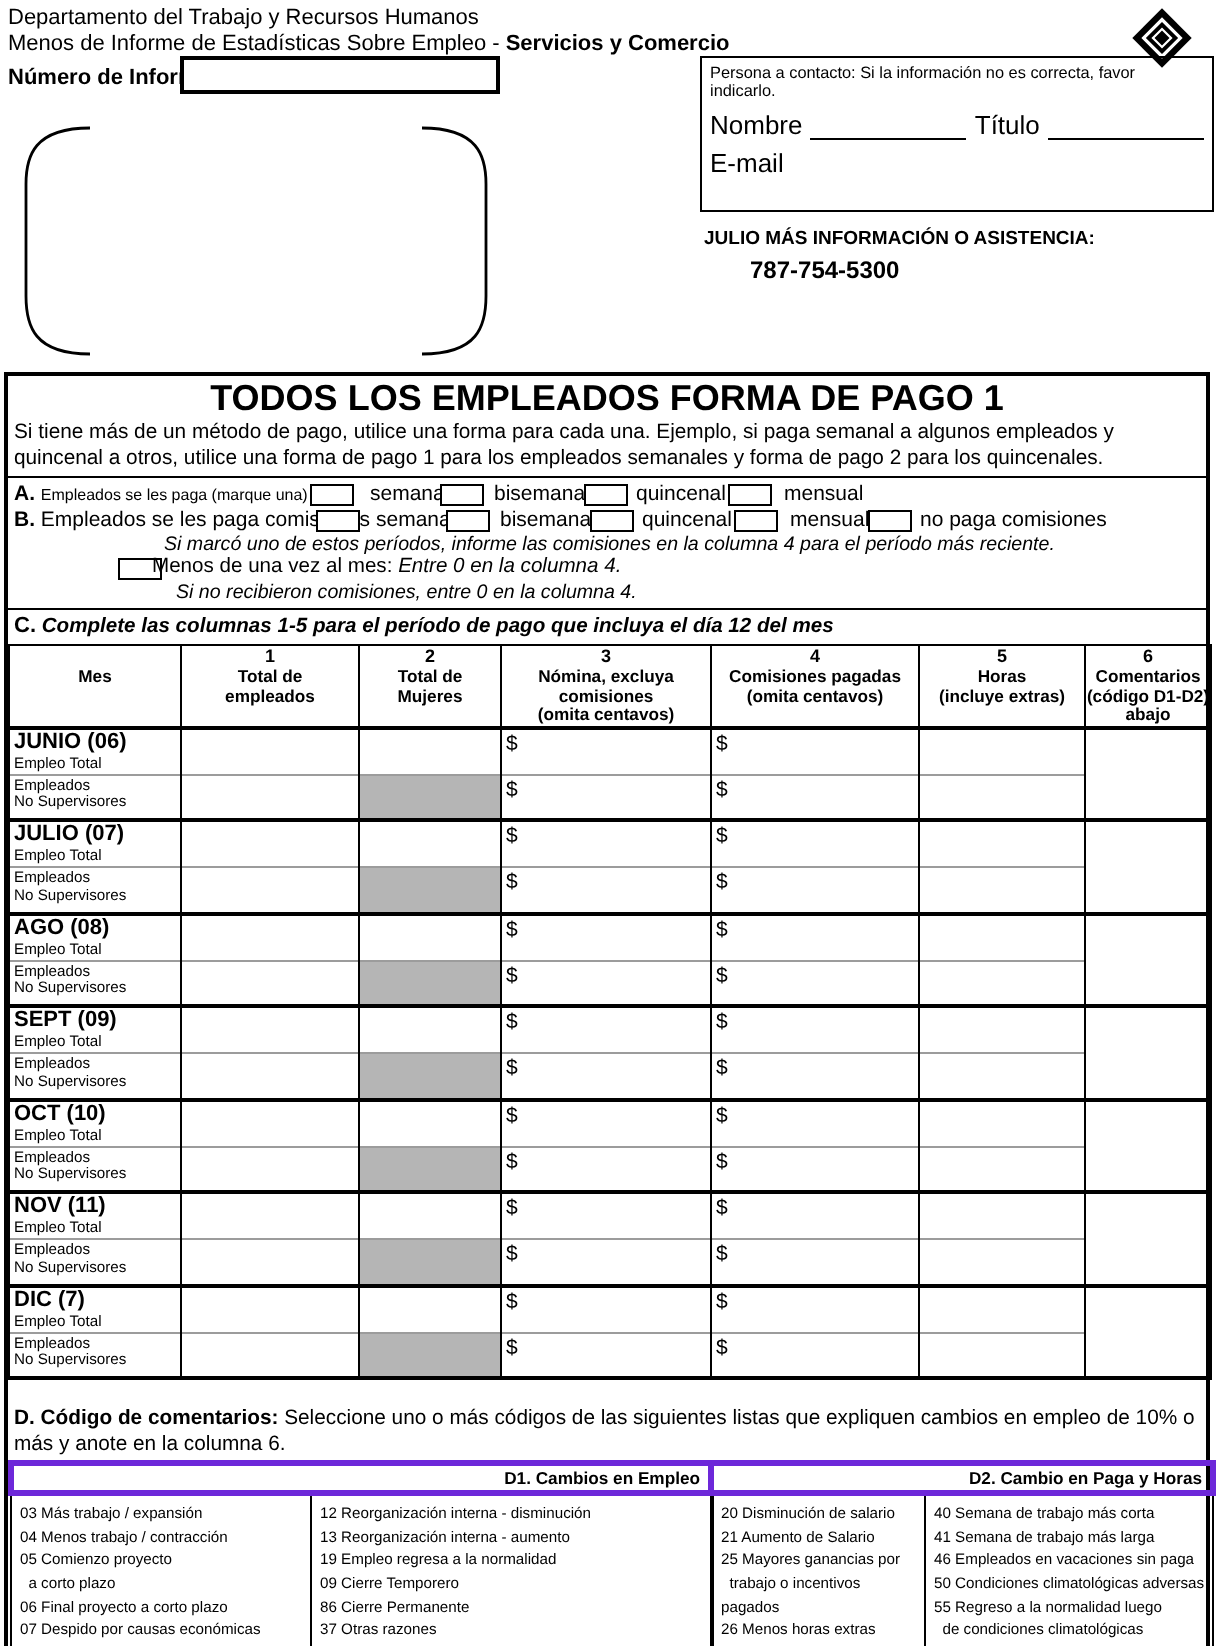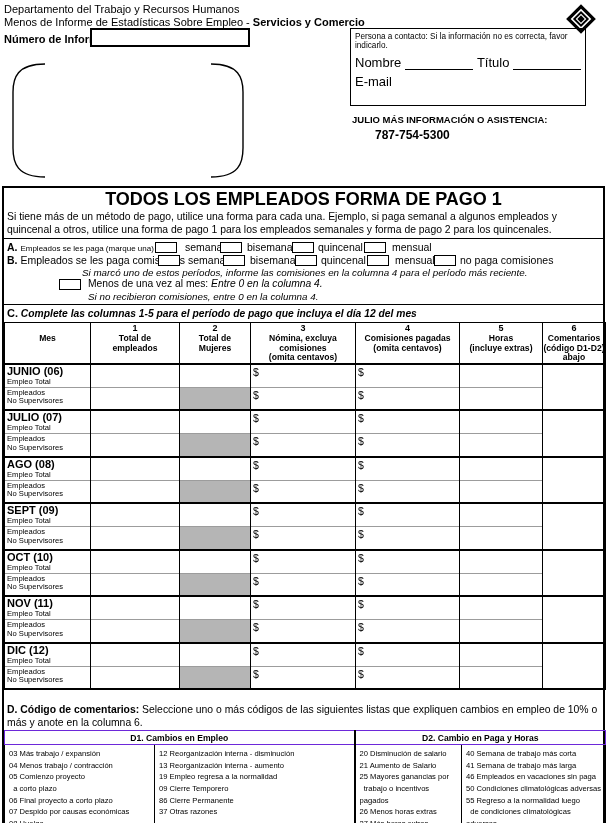--- a/index.html
+++ b/index.html
@@ -11,21 +11,21 @@
   .hdr-line1 { left:4px; top:3px; font-size:11px; }
   .hdr-line2 { left:4px; top:16px; font-size:11px; }
   .hdr-line2 b { font-weight:bold; }
   .num-label { left:4px; top:33px; font-size:11px; font-weight:bold; }
   .num-box { left:90px; top:28px; width:160px; height:19px; border:2px solid #000;
     background:#fff; font-size:11px; padding:0 3px; }
 
   .logo { left:564px; top:2px; }
 
   
-  .contact { left:350px; top:28px; width:236px; height:78px; border:1px solid #000;
+  .contact { left:350px; top:28px; width:257px; height:78px; border:1px solid #000;
     padding:3px 4px 0 4px; font-size:8.2px; }
   .contact .crow { display:flex; align-items:flex-end; margin-top:4.5px; gap:4px; font-size:13px; }
   .contact .line { border-bottom:1px solid #000; height:10px; }
   .f1 { flex:1; } .f07 { flex:0.55; } .f12 { flex:1.1; }
 
   .info-head { left:352px; top:114px; font-size:9.5px; font-weight:bold; }
   .info-phone { left:375px; top:128px; font-size:12px; font-weight:bold; }
 
   .brackets { left:5px; top:62px; }
 
@@ -37,21 +37,21 @@
 
   .secAB { position:relative; padding:2px 0 1px 0; font-size:10.5px; }
   .abrow { position:relative; height:13px; }
   .abrow .lbl { position:absolute; left:3px; top:0; white-space:nowrap; }
   .lblA-txt { font-size:8px; } .lblB-txt { font-size:10.5px; }
   .cb { position:absolute; top:1px; width:22px; height:11px; border:1.6px solid #000;
     background:#fff; display:inline-block; }
   .optlbl { position:absolute; top:0; font-size:10.5px; white-space:nowrap; }
   .noteind { margin-left:78px; font-style:italic; font-size:9.8px; height:11px; }
   .rowMenos { position:relative; height:13px; font-size:10.3px; }
-  .rowMenos .txt { position:absolute; left:84px; top:0; white-space:nowrap; }
+  .rowMenos .txt { position:absolute; left:72px; top:0; white-space:nowrap; }
   .rowMenos .it { font-style:italic; }
   .note2 { margin-left:84px; font-style:italic; font-size:9.8px; height:12px; }
 
   .secC { padding:2px 3px 1px 3px; font-size:10.5px; height:17px; }
   .secC b { font-size:11px; }
   .secC .cit { font-style:italic; font-weight:bold; font-size:10.3px; }
 
   
   table.cols { border-collapse:collapse; table-layout:fixed; width:601px; }
   table.cols th, table.cols td { border-left:1px solid #000; border-right:1px solid #000; }
@@ -66,22 +66,22 @@
   td.mes .msub { font-size:7.6px; display:block; }
   td.mes2 { font-size:7.6px; line-height:8.6px; white-space:pre-line; }
   td.gray { background:#b5b5b5; }
   td.dollar { font-size:10.5px; padding-left:6px; }
   table.cols { border-bottom:2px solid #000; }
 
   .secD { padding:14px 3px 1px 3px; font-size:10.4px; line-height:12.5px; }
   .secD b { font-weight:bold; }
 
   table.dtab { border-collapse:collapse; table-layout:fixed; width:601px; border-top:1.5px solid #000; }
-  table.dtab th { font-size:8.6px; font-weight:bold; text-align:center; padding:1px 4px;
-    border:1px solid #6d28d9; height:14px; }
+  table.dtab th { font-size:8.6px; font-weight:bold; text-align:right; padding:1px 4px;
+    border:3px solid #6d28d9; height:14px; }
   table.dtab th.thick, table.dtab td.thick { border-right:2px solid #000; }
   table.dtab td { font-size:7.6px; line-height:11.6px; vertical-align:top;
     padding:3px 2px 0 4px; white-space:pre-line; border:1px solid #000; height:86px; }
 </style>
 </head>
 <body>
 
 <div class="abs hdr-line1">Departamento del Trabajo y Recursos Humanos</div>
 <div class="abs hdr-line2">
   <span>Menos de Informe de Estadísticas Sobre Empleo - </span><b>Servicios y Comercio</b>
@@ -315,21 +315,21 @@
 No Supervisores</td>
       <td></td>
       <td class="gray"></td>
       <td class="dollar"><span>$</span></td>
       <td class="dollar"><span>$</span></td>
       <td></td>
     </tr>
 
     <tr class="m1">
       <td class="mes">
-            <span class="mname">DIC (12)</span>
+            <span class="mname">DIC (7)</span>
             <span class="msub">Empleo Total</span>
           </td>
       <td></td>
       <td></td>
       <td class="dollar"><span>$</span></td>
       <td class="dollar"><span>$</span></td>
       <td></td>
       <td rowspan="2"></td>
     </tr>
     <tr class="m2">

